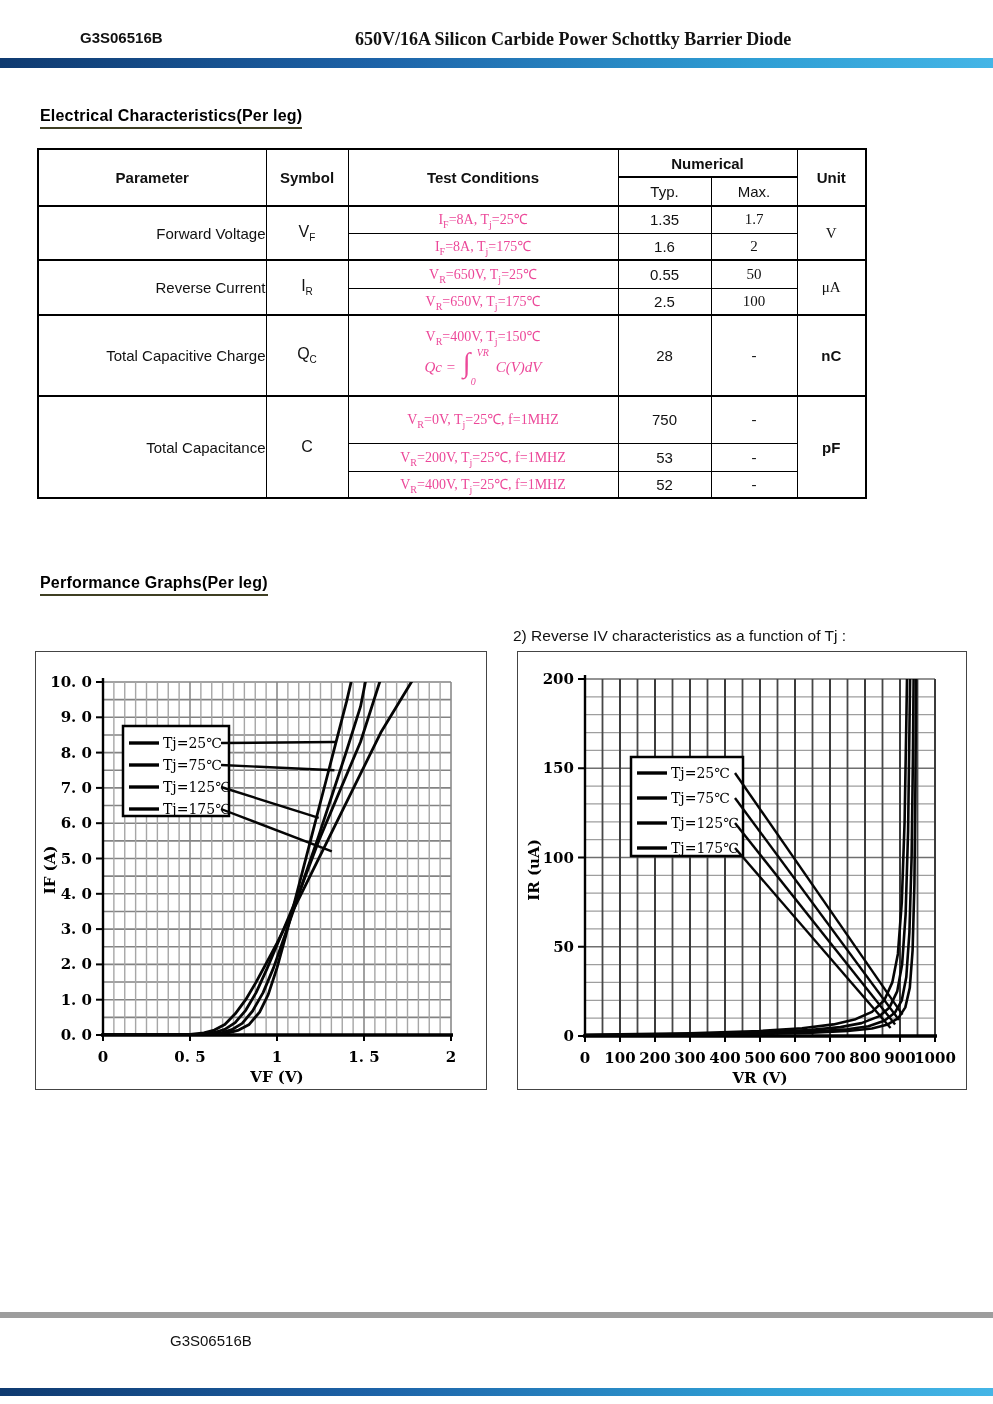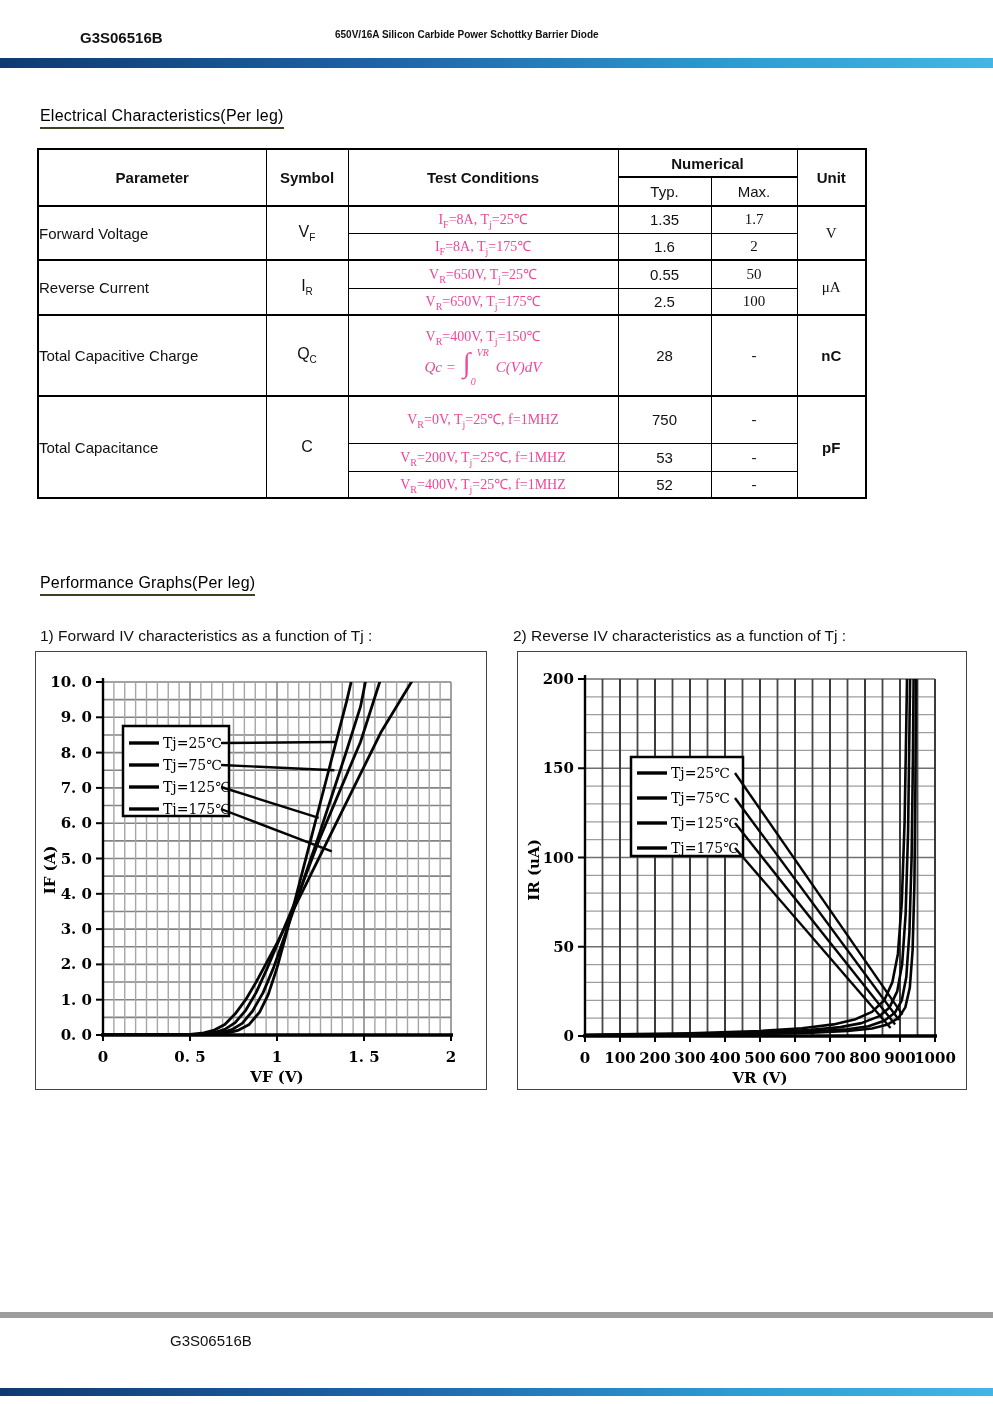--- a/index.html
+++ b/index.html
@@ -1,41 +1,41 @@
 <!DOCTYPE html>
 <html><head>
 <meta charset="utf-8">
 <style>
   html,body{margin:0;padding:0;background:#fff;}
   .page{position:relative;width:993px;height:1404px;background:#fff;overflow:hidden;
         font-family:"Liberation Sans",sans-serif;color:#111;}
 
   
   .doc-num{position:absolute;left:80px;top:29px;font-size:15px;font-weight:700;}
-  .doc-title{position:absolute;left:335px;top:29px;font-size:10px;font-weight:700;}
+  .doc-title{position:absolute;left:355px;top:29px;font-size:18px;font-weight:700;font-family:Liberation Serif, serif;}
   .blue-bar{position:absolute;left:0;width:993px;height:10px;
             background:linear-gradient(to right,#0f3a70,#1d63a8 38%,#2f9ed4 76%,#44b5e6);}
   .bar-top{top:58px;}
   .bar-bottom{top:1388px;height:8px;}
 
   
-  .sec-head{position:absolute;font-size:16px;font-weight:400;color:#000;
+  .sec-head{position:absolute;font-size:16px;font-weight:700;color:#000;
             border-bottom:2px solid #3f3f23;padding-bottom:2px;letter-spacing:.2px;}
   .sec-elec{left:40px;top:107px;}
   .sec-perf{left:40px;top:574px;}
 
   
   table.spec{position:absolute;left:37px;top:148px;border-collapse:collapse;table-layout:fixed;
              border:2px solid #000;}
   table.spec th,table.spec td{border:1px solid #000;padding:0;vertical-align:middle;}
   table.spec thead th{font-size:15px;font-weight:700;text-align:center;}
   table.spec thead tr.h2 th{font-weight:400;font-size:15px;}
   table.spec thead th{border-bottom-width:2px;}
   tr.group-start>td{border-top:2px solid #000;}
-  td.param-cell{text-align:left;padding-left:10px;font-size:15px;}
+  td.param-cell{text-align:right;padding-left:10px;font-size:15px;}
   td.sym-cell{text-align:center;font-size:16px;}
   td.sym-cell sub{font-size:10px;}
   td.cond-cell{font-family:"Liberation Serif",serif;font-size:14px;text-align:center;
                padding-left:8px;color:#ec4899;}
   td.cond-cell sub{font-size:10px;}
   td.typ-cell{text-align:center;font-size:15px;}
   td.max-cell{text-align:center;font-family:"Liberation Serif",serif;font-size:15px;}
   td.unit-cell{text-align:center;font-family:"Liberation Serif",serif;font-size:15px;}
   td.unit-cell.bold{font-family:"Liberation Sans",sans-serif;font-weight:700;}
 
@@ -143,21 +143,20 @@
         <tr style="height: 27px; padding-left: 32px;">
           <td class="cond-cell">V<sub>R</sub>=400V, T<sub>j</sub>=25℃, f=1MHZ</td>
           <td class="typ-cell">52</td>
           <td class="max-cell">-</td>
         </tr>
       </tbody>
   </table>
 
   <div class="sec-head sec-perf">Performance Graphs(Per leg)</div>
 
-  <div class="graph-title gt1">1)  Forward IV characteristics as a function of Tj :</div>
   <div class="graph-title gt2">2) Reverse IV characteristics as a function of Tj :</div>
 
   <div class="chart-box cb1" id="chart1">
       <svg width="450" height="437" viewBox="0 0 450 437">
         <g>
           <line x1="67" y1="383" x2="415" y2="383" stroke="#838383" stroke-width="1.6"></line>
           <line x1="67" y1="365.35" x2="415" y2="365.35" stroke="#838383" stroke-width="1.6"></line>
           <line x1="67" y1="347.7" x2="415" y2="347.7" stroke="#838383" stroke-width="1.6"></line>
           <line x1="67" y1="330.05" x2="415" y2="330.05" stroke="#838383" stroke-width="1.6"></line>
           <line x1="67" y1="312.4" x2="415" y2="312.4" stroke="#838383" stroke-width="1.6"></line>

